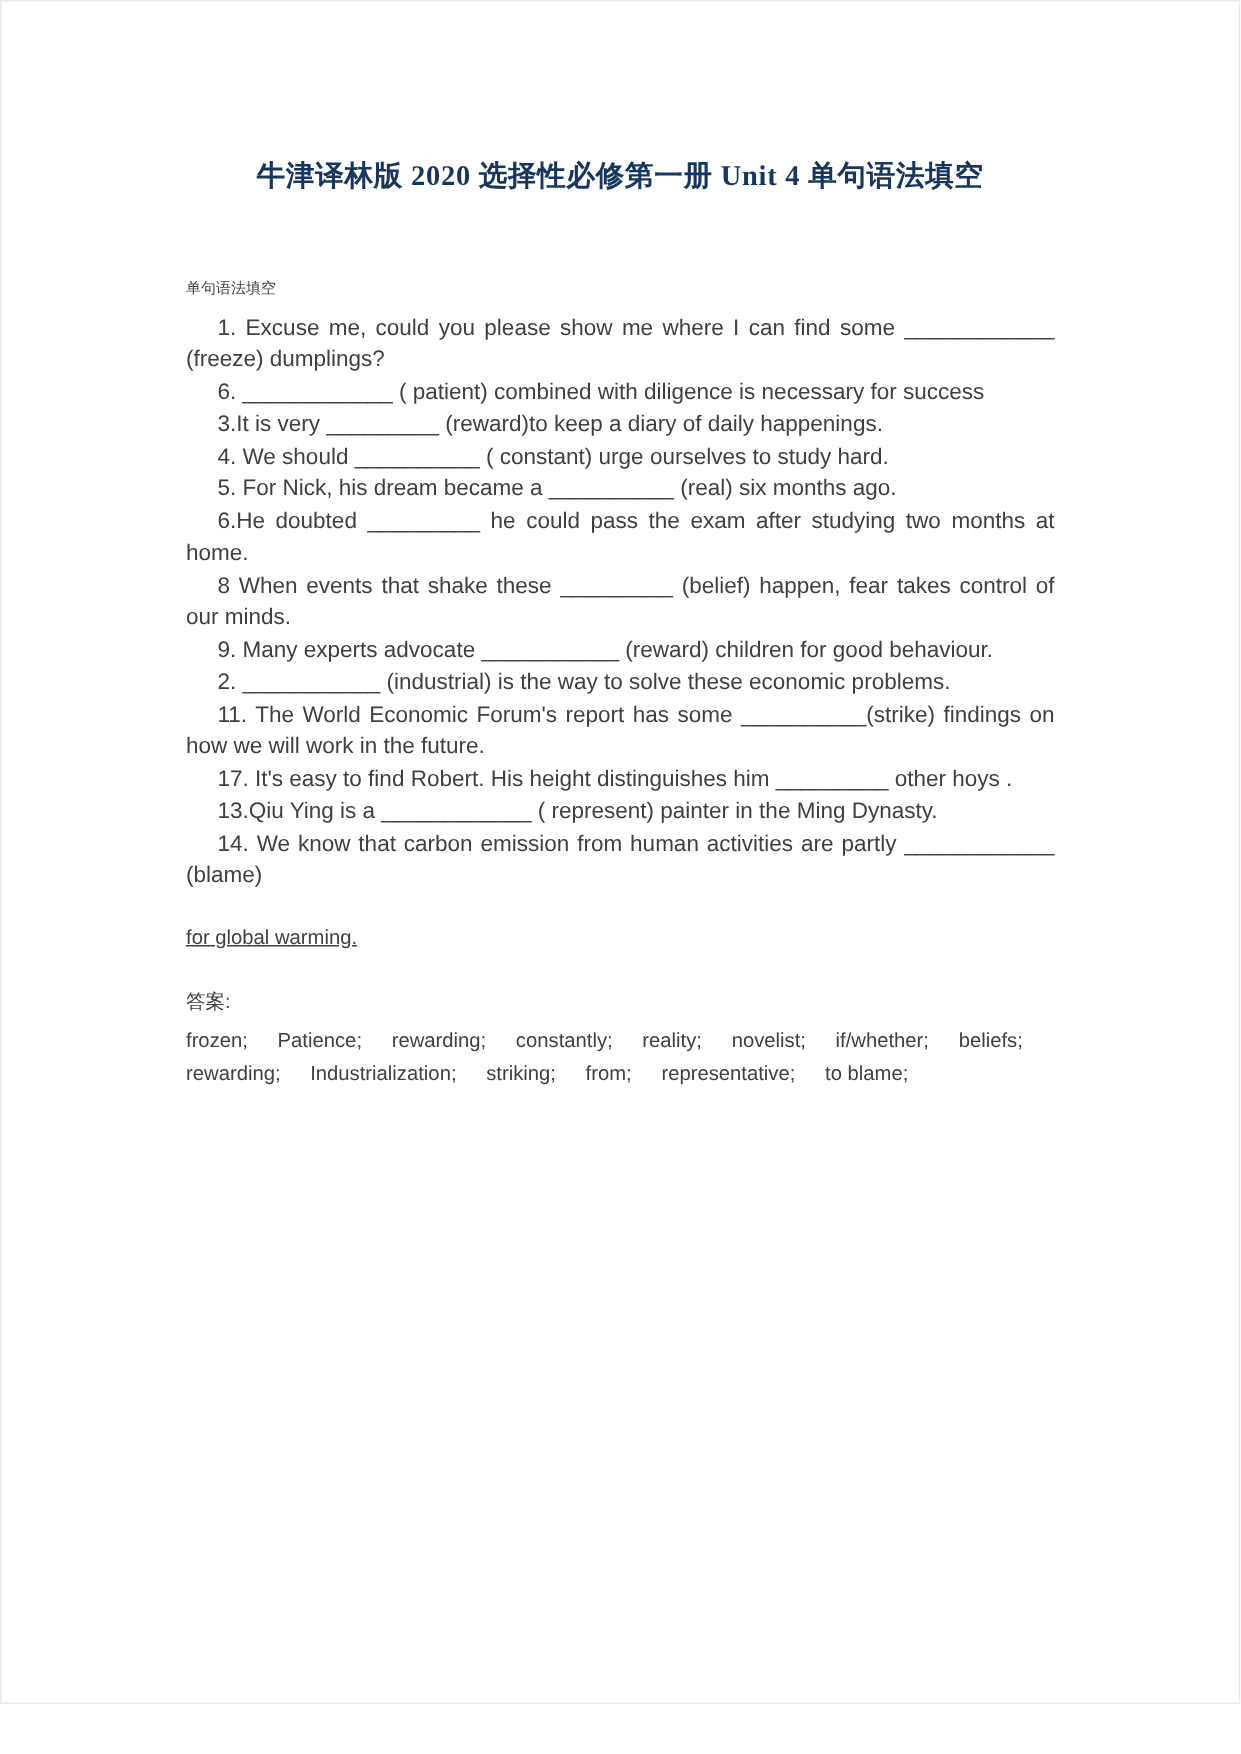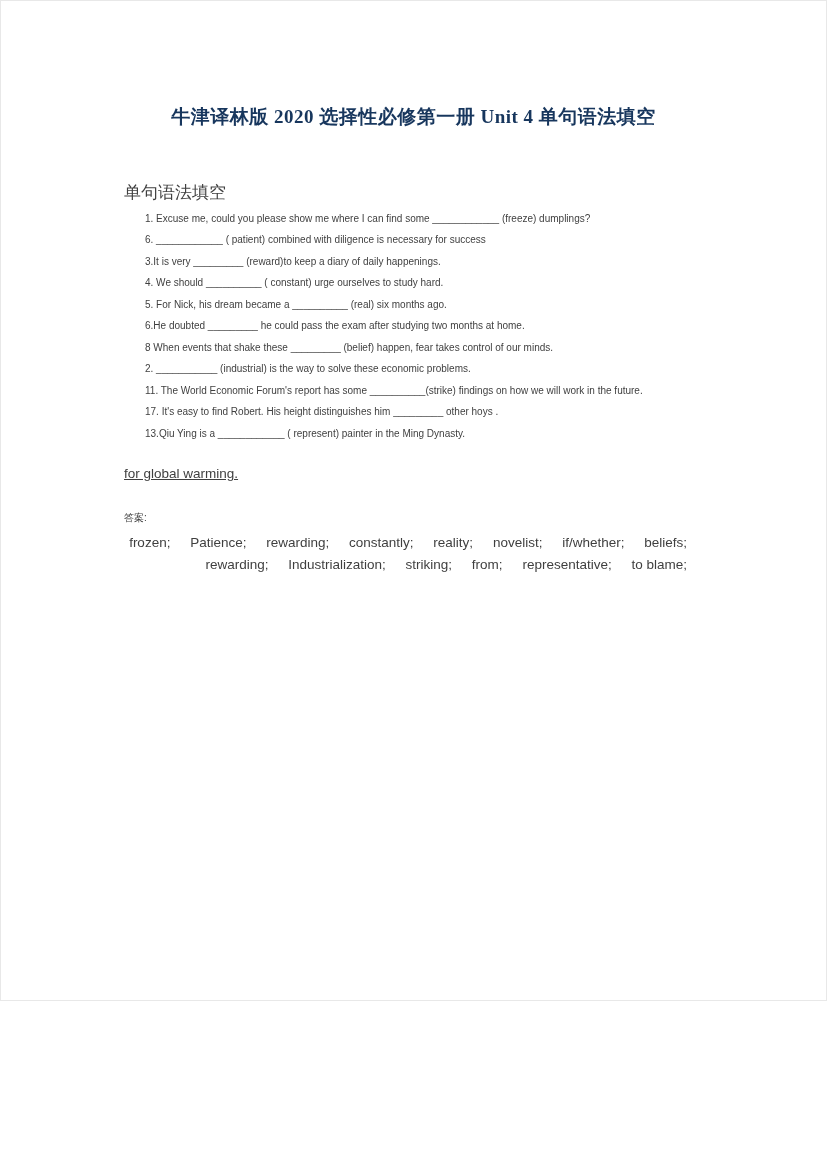--- a/index.html
+++ b/index.html
@@ -3,69 +3,68 @@
 <meta charset="utf-8">
 <style>
   html, body {
     margin: 0;
     padding: 0;
     background: #ffffff;
   }
   .canvas {
     position: relative;
     width: 827px;
-    height: 1001px;
+    height: 1136px;
     margin: 0 auto;
     background: #ffffff;
     box-shadow: 0 0 0 1px #e8e8e8 inset;
     font-family: "Liberation Sans", sans-serif;
     color: #3f3f3f;
     overflow: hidden;
   }
   .page-inner {
     padding: 104px 124px 0 124px;
   }
   .doc-title {
     font-family: "Liberation Serif", "DejaVu Serif", serif;
     font-weight: bold;
     font-size: 19px;
     color: #17365d;
     text-align: center;
     margin: 0 0 52px 0;
     letter-spacing: 0.5px;
   }
   .section-heading {
-    font-size: 17px;
+    font-size: 10px;
     margin: 0 0 4px 0;
     line-height: 21.5px;
   }
   .q {
-    font-size: 10px;
+    font-size: 15px;
     line-height: 21.5px;
     margin: 0;
     text-indent: 21px;
     text-align: justify;
     text-justify: inter-word;
   }
   .closing-line {
     font-size: 13.5px;
     line-height: 21.5px;
     margin: 19px 0 0 0;
     text-decoration: underline;
   }
   .answers-heading {
-    font-size: 10px;
+    font-size: 13px;
     margin: 22px 0 0 0;
     line-height: 21.5px;
   }
   .answers {
     margin: 4px 0 12px 0;
     font-size: 13.5px;
     line-height: 22px;
-    text-align: right;
   }
   .answer-item {
     display: inline-block;
     margin-right: 16px;
   }
 </style>
 </head>
 <body>
 
 <div class="canvas">
@@ -75,24 +74,26 @@
 
     <p class="section-heading">单句语法填空</p>
 
     <p class="q">1. Excuse me, could you please show me where I can find some ____________ (freeze) dumplings?</p>
     <p class="q">6. ____________ ( patient) combined with diligence is necessary for success</p>
     <p class="q">3.It is very _________ (reward)to keep a diary of daily happenings.</p>
     <p class="q">4. We should __________ ( constant) urge ourselves to study hard.</p>
     <p class="q">5. For Nick, his dream became a __________ (real) six months ago.</p>
     <p class="q">6.He doubted _________ he could pass the exam after studying two months at home.</p>
     <p class="q">8 When events that shake these _________ (belief) happen, fear takes control of our minds.</p>
+    <p class="q">9. Many experts advocate ___________ (reward) children for good behaviour.</p>
     <p class="q">2. ___________ (industrial) is the way to solve these economic problems.</p>
     <p class="q">11. The World Economic Forum's report has some __________(strike) findings on how we will work in the future.</p>
     <p class="q">17. It's easy to find Robert. His height distinguishes him _________ other hoys .</p>
     <p class="q">13.Qiu Ying is a ____________ ( represent) painter in the Ming Dynasty.</p>
+    <p class="q">14. We know that carbon emission from human activities are partly ____________ (blame)</p>
 
     <p class="closing-line">for global warming.</p>
 
     <p class="answers-heading">答案:</p>
 
     <p class="answers">
       <span class="answer-item">frozen;</span>
       <span class="answer-item">Patience;</span>
       <span class="answer-item">rewarding;</span>
       <span class="answer-item">constantly;</span>

